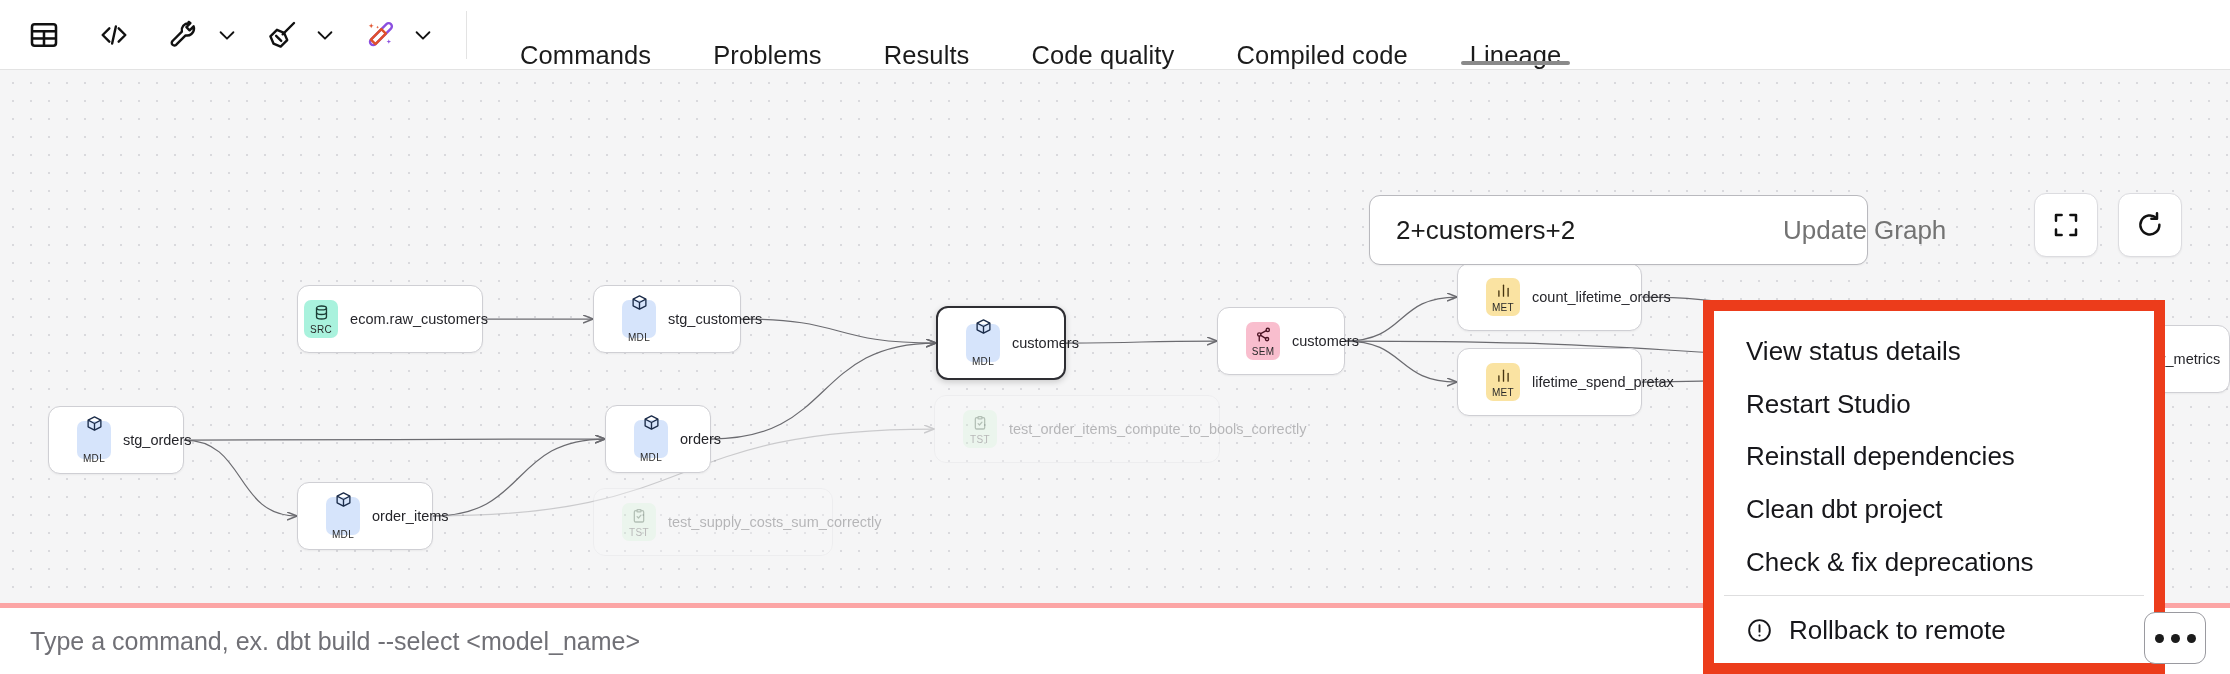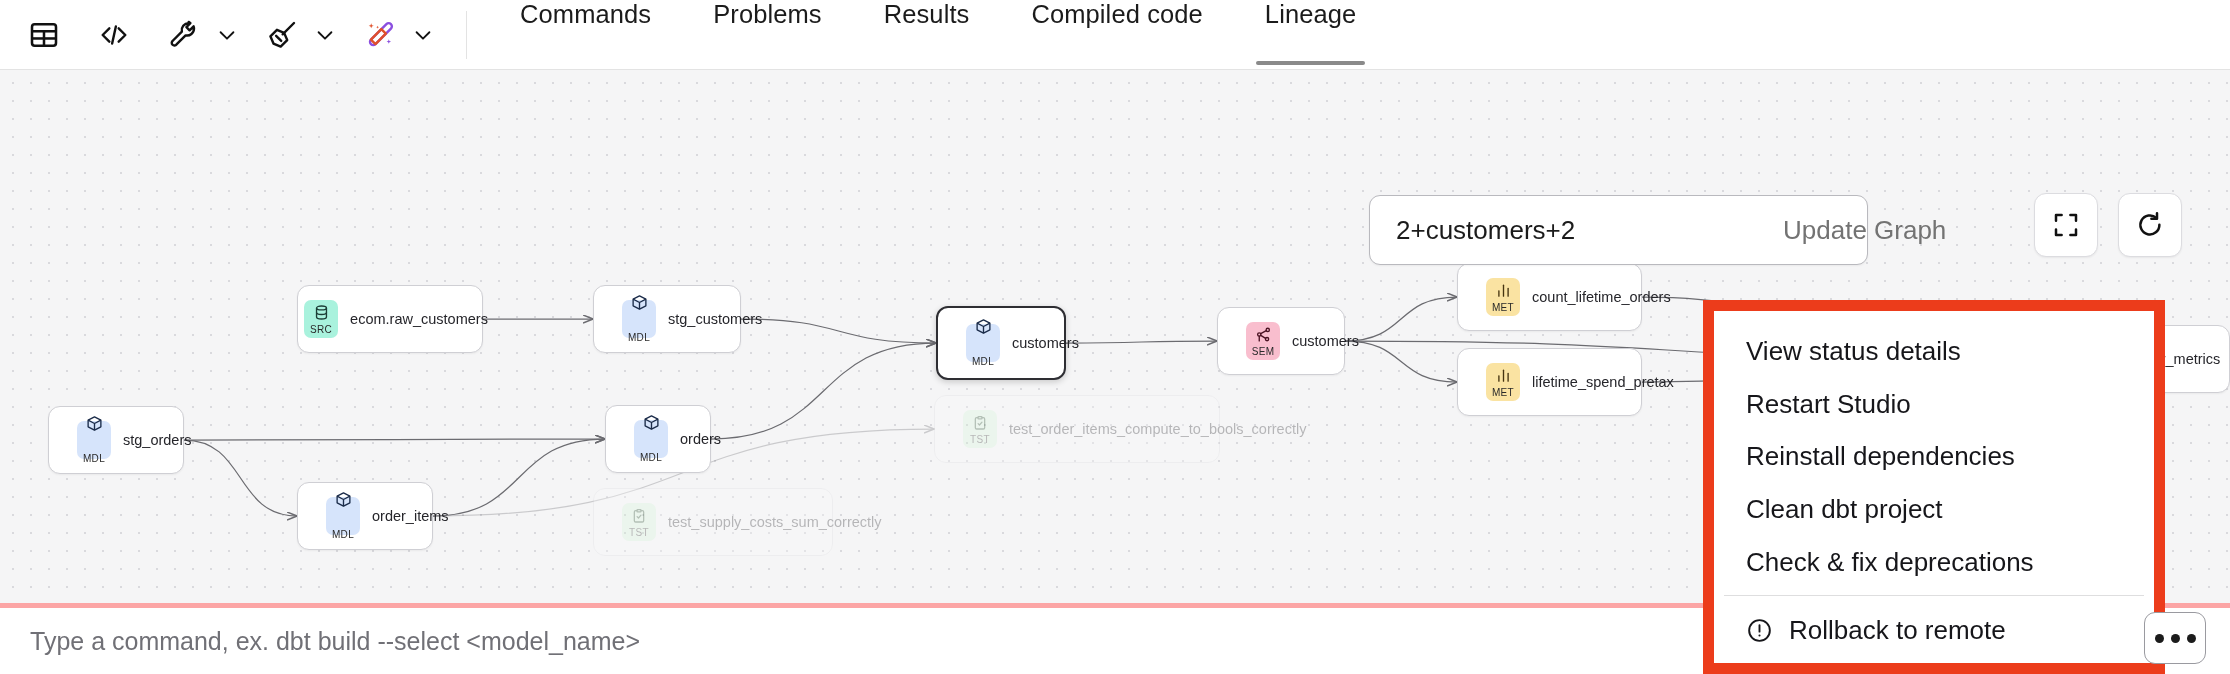--- a/index.html
+++ b/index.html
@@ -21,21 +21,21 @@
   .tool-btn{
     width:52px; height:52px; display:flex; align-items:center; justify-content:center;
     border-radius:8px; cursor:pointer; color:#111;
   }
   .tool-btn.narrow{ width:34px; }
   .tb-sep{
     width:1px; height:48px; background:#e3e3e3; margin:0 22px 0 26px;
   }
   .tabs{ display:flex; align-items:flex-end; height:70px; }
   .tab{
-    position:relative; height:70px; display:flex; align-items:flex-start;
+    position:relative; height:70px; display:flex; align-items:flex-end;
     padding:0 31px; font-size:25.5px; color:#1b1b1b; cursor:pointer;
     letter-spacing:.1px; white-space:nowrap;
   }
   .tab .tab-underline{
     position:absolute; left:22px; right:22px; bottom:5px; height:4px;
     background:#8a8a8a; border-radius:2px; display:none;
   }
   .tab.active .tab-underline{ display:block; }
 
   
@@ -230,20 +230,24 @@
     <div class="tab">
       <span>Commands</span>
 
     </div>
     <div class="tab">
       <span>Problems</span>
 
     </div>
     <div class="tab">
       <span>Results</span>
+
+    </div>
+    <div class="tab">
+      <span>Code quality</span>
 
     </div>
     <div class="tab">
       <span>Compiled code</span>
 
     </div>
     <div class="tab active">
       <span>Lineage</span>
       <span class="tab-underline"></span>
     </div>

